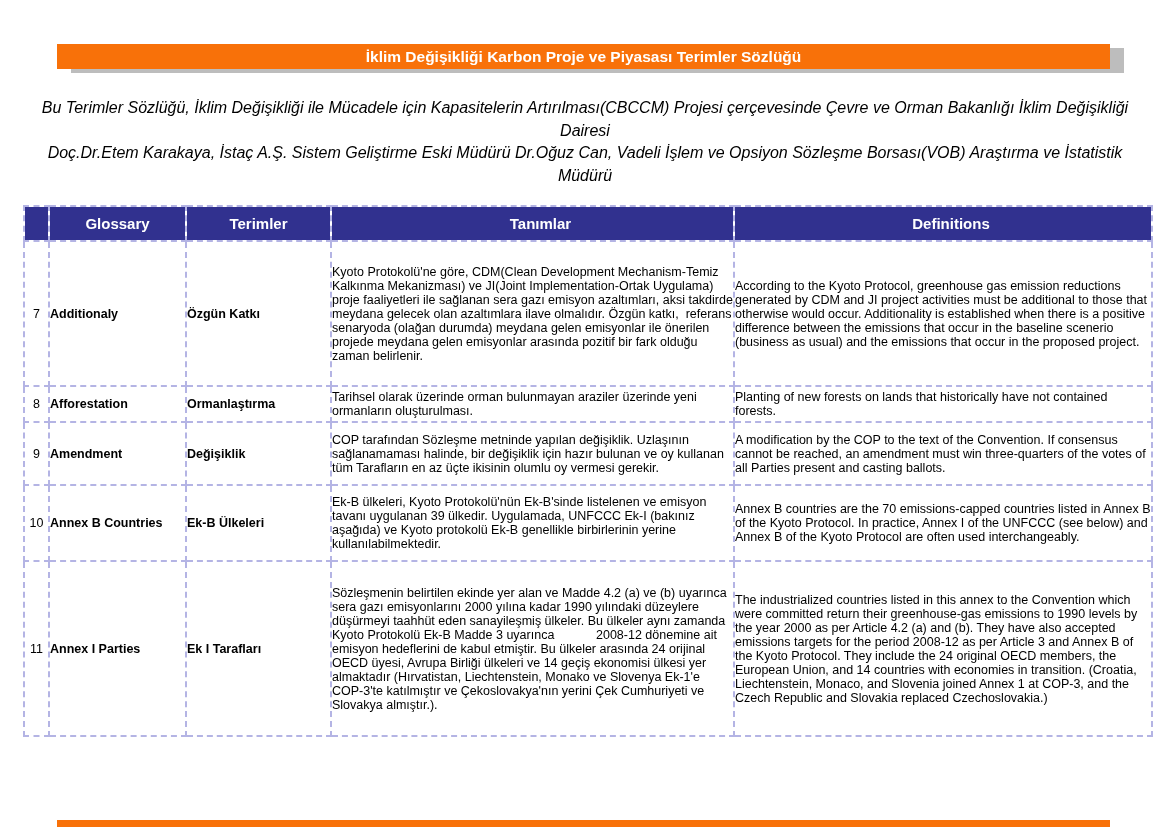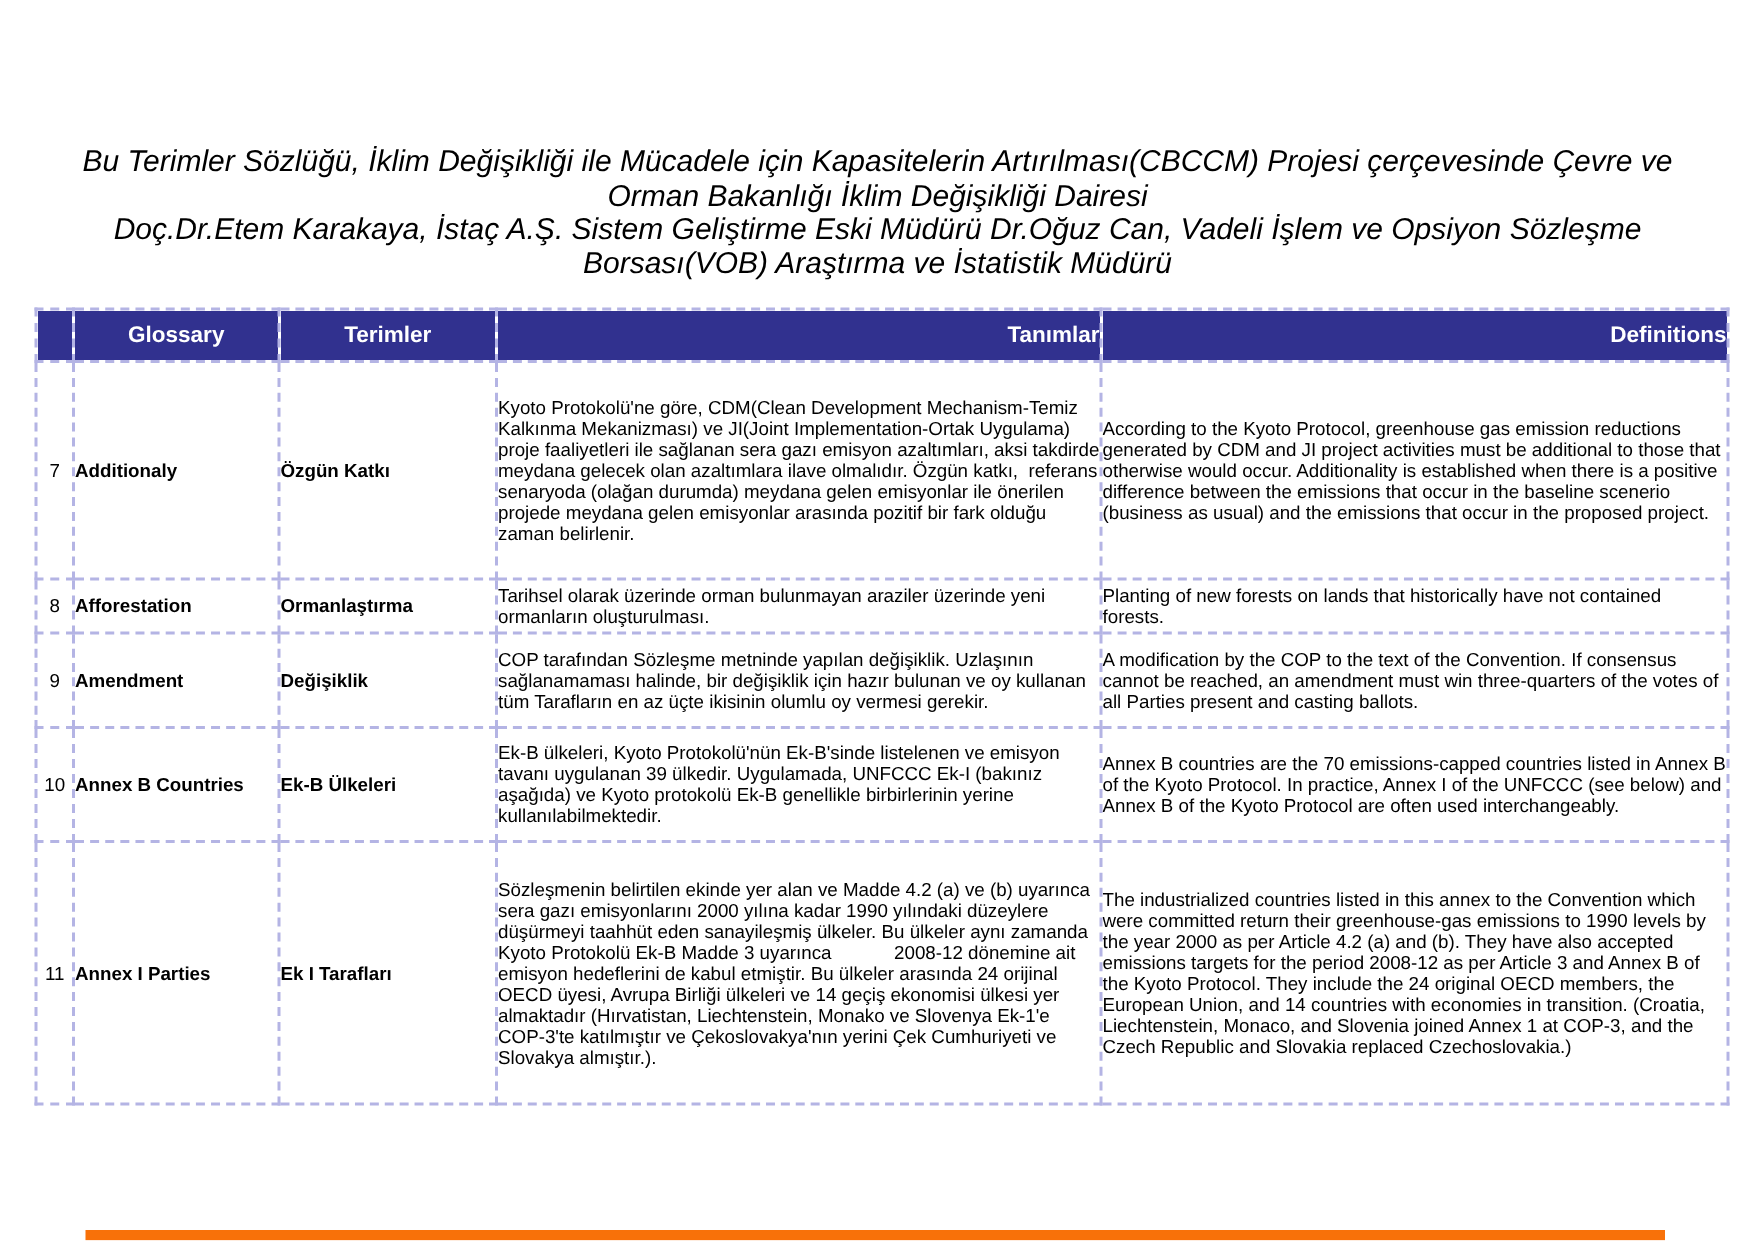--- a/index.html
+++ b/index.html
@@ -33,21 +33,21 @@
   }
 
   
   .intro {
     position: absolute;
     left: 40px;
     top: 97px;
     width: 1090px;
     text-align: center;
     font-style: italic;
-    font-size: 20px;
+    font-size: 16px;
     line-height: 22.5px;
   }
   .intro div { white-space: pre-wrap; }
 
   
   table.glossary {
     position: absolute;
     left: 23px;
     top: 205px;
     width: 1128px;
@@ -59,21 +59,21 @@
     padding: 0;
     overflow: hidden;
   }
   table.glossary th {
     background: #31318f;
     color: #ffffff;
     font-size: 15px;
     font-weight: bold;
     vertical-align: middle;
   }
-  table.glossary th.th-left { text-align: right; padding-left: 16px; }
+  table.glossary th.th-left { text-align: center; padding-left: 16px; }
   table.glossary td { vertical-align: middle; font-size: 12.5px; }
   td.cell-num { text-align: center; }
   td.cell-term { font-weight: bold; padding: 2px 4px; }
   td.cell-text { padding: 1px 4px; }
   .cell-text div, .cell-term div {
     line-height: 14px;
     white-space: pre-wrap;
     word-wrap: break-word;
   }
   tr.hdr  { height: 35px; }
@@ -91,20 +91,23 @@
     width: 1053px;
     height: 7px;
     background: #f87109;
   }
 </style>
 </head>
 <body>
 
 <div class="page">
 
+  <div class="title-bar">
+    <span>İklim Değişikliği Karbon Proje ve Piyasası Terimler Sözlüğü</span>
+  </div>
 
   <div class="intro">
     <div>Bu Terimler Sözlüğü, İklim Değişikliği ile Mücadele için Kapasitelerin Artırılması(CBCCM) Projesi çerçevesinde Çevre ve Orman Bakanlığı İklim Değişikliği Dairesi</div>
     <div>Doç.Dr.Etem Karakaya, İstaç A.Ş. Sistem Geliştirme Eski Müdürü Dr.Oğuz Can, Vadeli İşlem ve Opsiyon Sözleşme Borsası(VOB) Araştırma ve İstatistik Müdürü</div>
   </div>
 
   <table class="glossary">
     <colgroup>
       <col style="width:25px">
       <col style="width:137px">

